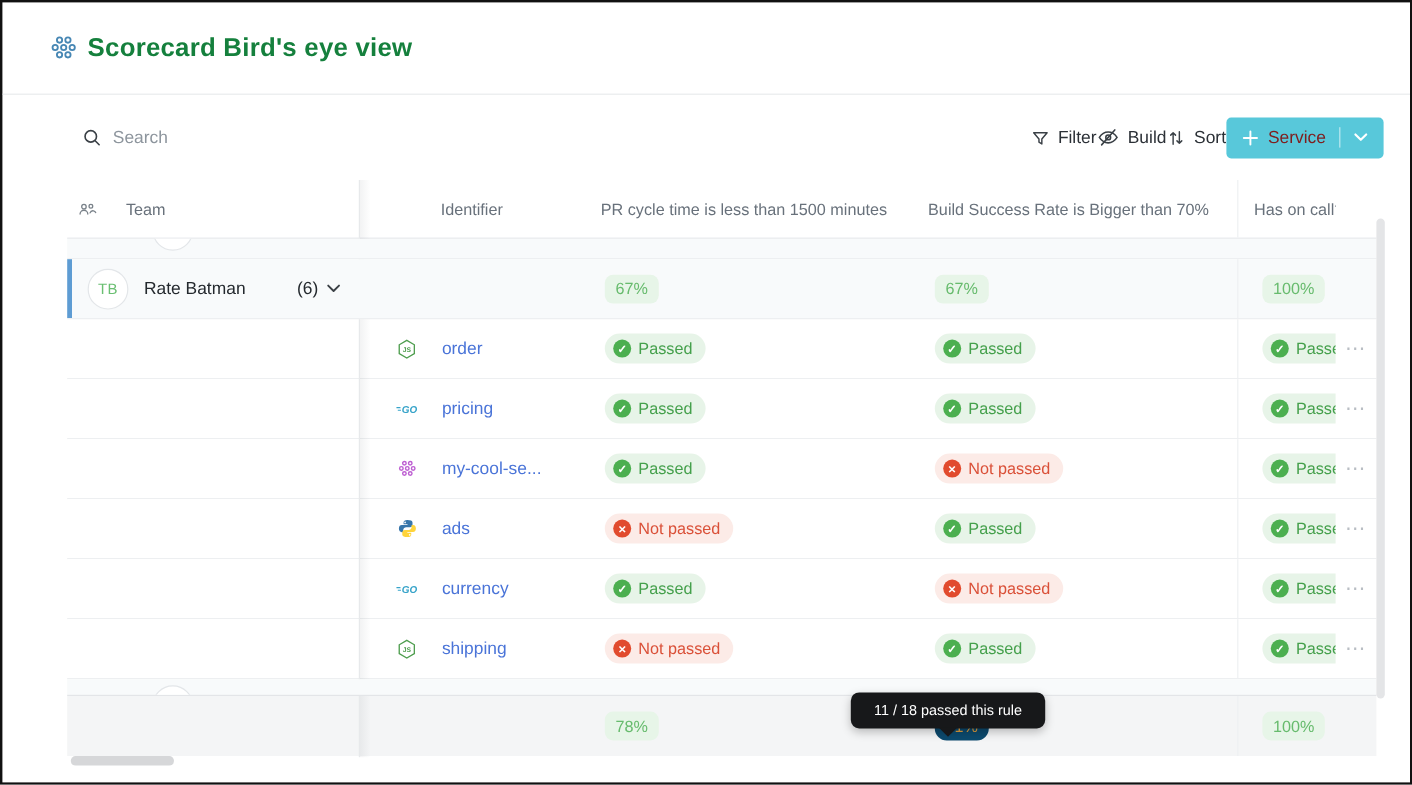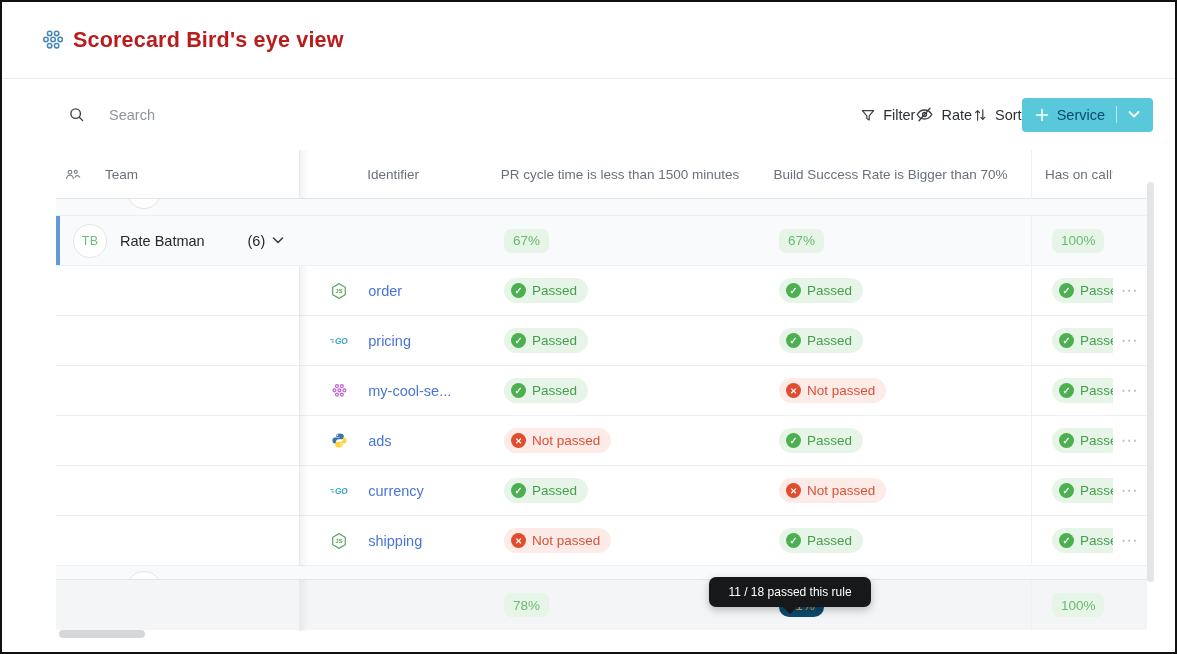--- a/index.html
+++ b/index.html
@@ -6,36 +6,36 @@
   html,body { background:#fff; }
   body { font-family:"Liberation Sans", sans-serif; color:#1b1e21; }
 
   .frame { position:relative; width:1177px; height:654px; background:#fff;
            border:2px solid #111; overflow:hidden; }
 
   
   .app-header { display:flex; align-items:center; height:77px; padding-left:39px;
                 border-bottom:1px solid #e9ebed; }
   .app-header .title-icon { width:23px; height:23px; margin-right:9px; flex:none; }
-  .page-title { font-size:21.5px; font-weight:700; color:#b91c1c; letter-spacing:.2px; }
+  .page-title { font-size:21.5px; font-weight:700; color:#15803d; letter-spacing:.2px; }
 
   
   .toolbar { display:flex; align-items:center; height:71px; padding:0 22px 0 66px; }
-  .search-box { display:flex; align-items:center; gap:24px; }
+  .search-box { display:flex; align-items:center; gap:9px; }
   .search-box input { border:none; outline:none; font-size:14.5px; width:220px;
                       font-family:"Liberation Sans", sans-serif; color:#2c3136; background:transparent; }
   .search-box input::placeholder { color:#8d959d; }
   .toolbar-right { margin-left:auto; display:flex; align-items:center; }
   .ghost-btn { display:flex; align-items:center; gap:7px; font-size:14.5px; color:#2b3036;
                background:none; border:none; cursor:pointer; font-family:"Liberation Sans", sans-serif; }
   .chip { display:flex; align-items:center; gap:8px; height:34px; padding:0 10px 0 11px;
           background:#e5e6e8; border-radius:8px; font-size:14.5px; color:#27292c; cursor:pointer; }
   .chip .x-btn { display:flex; align-items:center; padding:2px; cursor:pointer; }
   .primary-btn { display:flex; align-items:center; height:34px; padding:0 13px;
-                 background:#58c8da; border:none; border-radius:4px; color:#0c4a6e;
+                 background:#58c8da; border:none; border-radius:4px; color:#7f1d1d;
                  font-size:14.5px; cursor:pointer; font-family:"Liberation Sans", sans-serif; }
   .primary-btn .plus { margin-right:8px; display:flex; }
   .primary-btn .divider { width:1px; height:17px; background:rgba(255,255,255,.6); margin:0 11px; }
 
   
   .grid { position:relative; }
   .trow { display:flex; margin-left:54px; width:1091px; align-items:center; }
   .c-team   { width:243px; display:flex; align-items:center; height:100%; position:relative; }
   .c-id     { width:183px; display:flex; align-items:center; gap:20px; padding-left:16px; height:100%;margin-left:20px; }
   .c-pr     { width:267px; display:flex; align-items:center; padding-left:10px; height:100%; }
@@ -144,21 +144,21 @@
         </svg>
         <span>Filter</span>
       </button>
 
       <button class="ghost-btn">
         <svg width="19" height="17" viewBox="0 0 20 18">
           <path d="M2.2 9s3-4.8 7.8-4.8S17.8 9 17.8 9 14.8 13.8 10 13.8 2.2 9 2.2 9z" fill="none" stroke="#3a4046" stroke-width="1.4"></path>
           <circle cx="10" cy="9" r="2.1" fill="none" stroke="#3a4046" stroke-width="1.4"></circle>
           <line x1="4.2" y1="15.6" x2="15.8" y2="2.4" stroke="#3a4046" stroke-width="1.4" stroke-linecap="round"></line>
         </svg>
-        <span>Rate</span>
+        <span>Build</span>
       </button>
 
       <button class="ghost-btn">
         <svg width="16" height="16" viewBox="0 0 20 20">
           <g fill="none" stroke="#3a4046" stroke-width="1.5" stroke-linecap="round" stroke-linejoin="round">
             <path d="M7 16.5v-12M7 4.5L4.5 7M7 4.5L9.5 7"></path>
             <path d="M13.5 3.5v12M13.5 15.5L11 13M13.5 15.5L16 13"></path>
           </g>
         </svg>
         <span>Sort</span>

